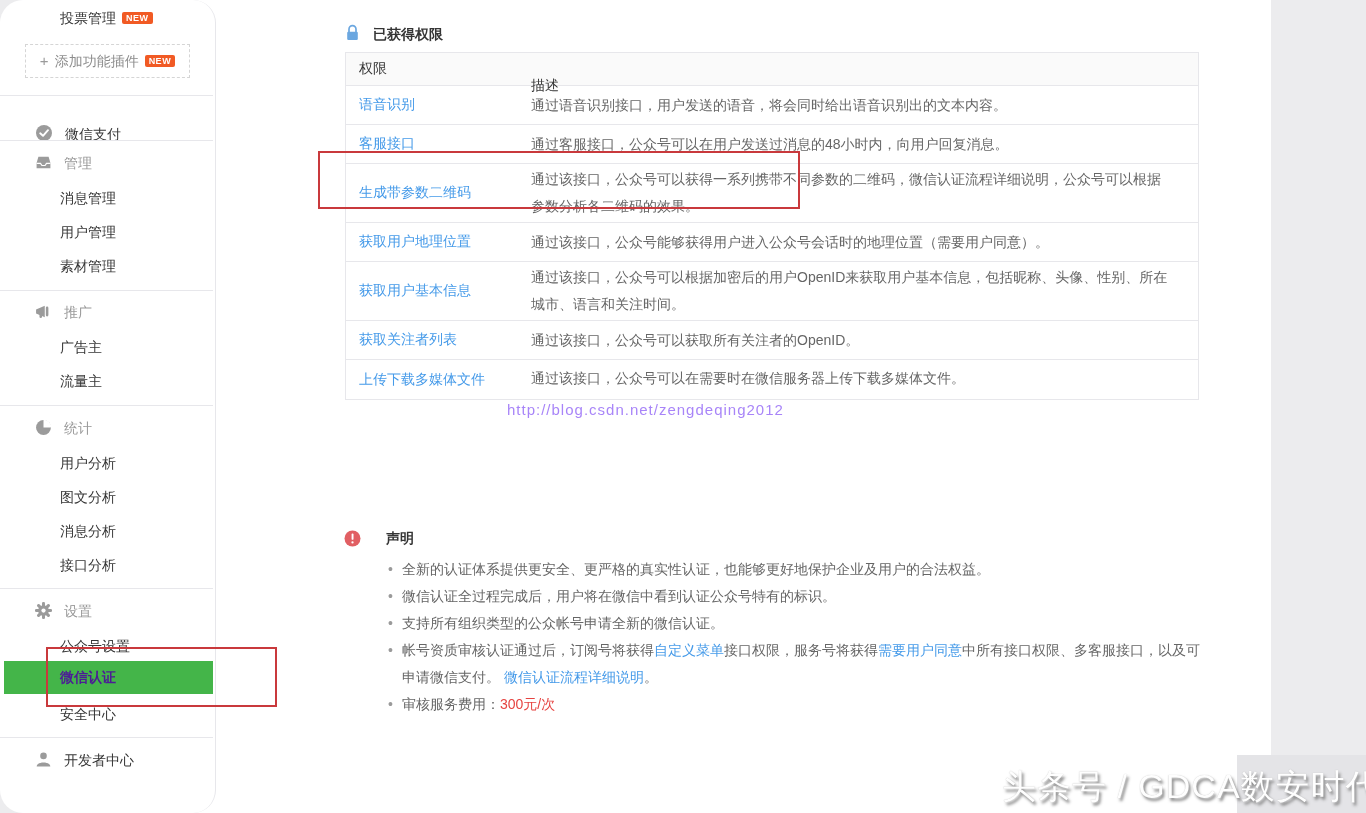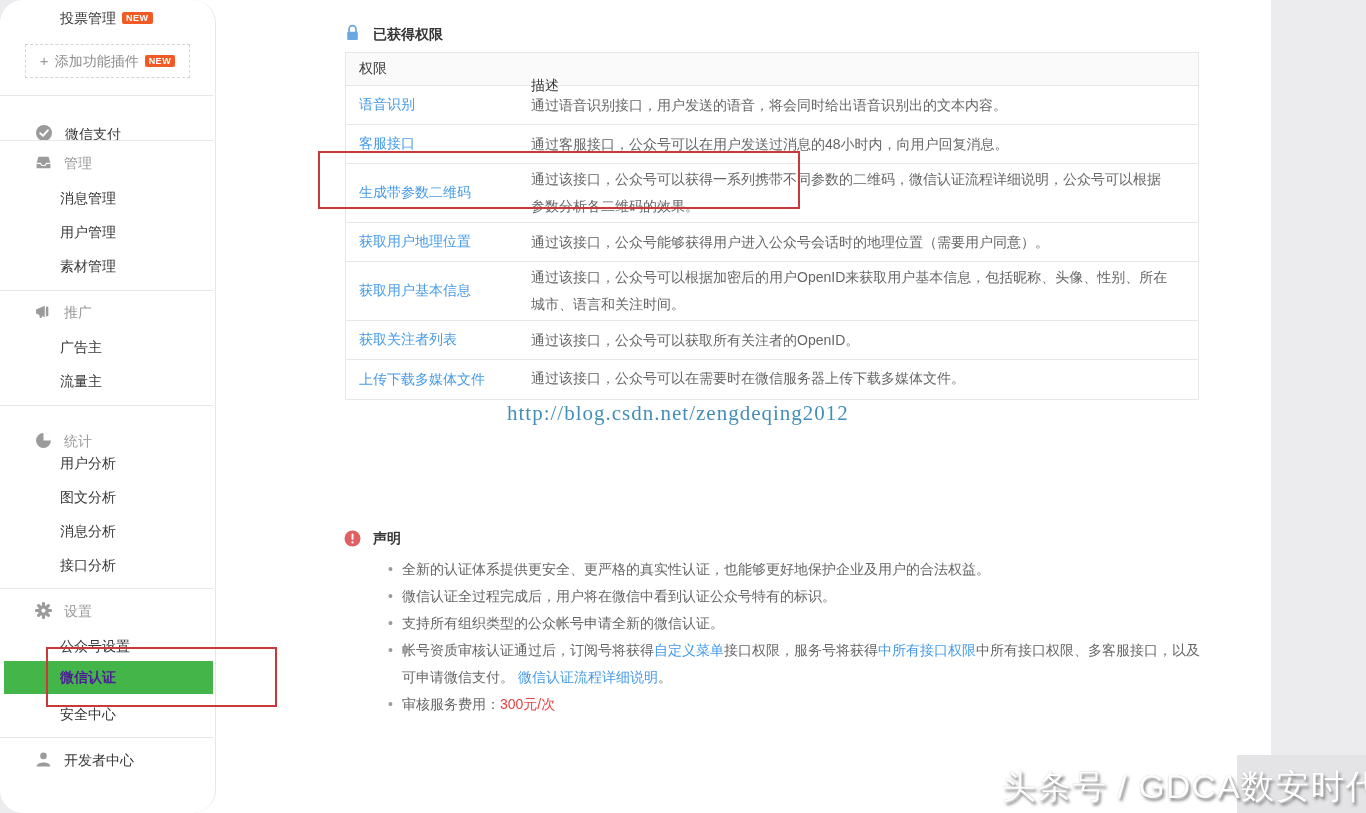--- a/index.html
+++ b/index.html
@@ -53,32 +53,32 @@
   .pt-row:last-child { border-bottom:none;font-family:Liberation Mono, monospace; }
   .c-name { width:185px; padding-left:13px; flex:none; }
   .c-desc { width:655px; padding-right:16px; line-height:27px; color:#666; }
   .pt-row .c-name a, .link { color:#459ae9; text-decoration:none; cursor:pointer; }
   .h40 { height:39px; }
   .h59 { height:59px; }
 
   
   .stmt-head { position:absolute; left:344px; top:530px; }
   .stmt-head .ico { display:inline-block; vertical-align:-4px; margin-right:8px; }
-  .stmt-head .txt { font-weight:bold; color:#353535; }
+  .stmt-head .txt { font-weight:bold; color:#353535;margin-left:13px; }
   .stmt-bullets { position:absolute; left:388px; top:556px; width:822px; }
   .stmt-li { display:flex; line-height:27px; color:#666; margin-bottom:0; }
   .stmt-li .dot { color:#9a9a9a; width:14px; flex:none; }
   .stmt-li .bt { flex:1; }
   .price-red { color:#e64340; }
 
   
   .wm-center {
     position:absolute; left:507px; top:401px; z-index:20;
-    color:#0369a1; font-size:21px; letter-spacing:1px; opacity:.75;
-    font-family:Liberation Serif, serif; white-space:nowrap;
+    color:#8b5cf6; font-size:15px; letter-spacing:1px; opacity:.75;
+    font-family:Liberation Sans, sans-serif; white-space:nowrap;
   }
   .wm-footer {
     position:absolute; left:1002px; top:764px; z-index:40;
     font-size:34px; letter-spacing:1px; white-space:nowrap;
     color:#fefefe; text-shadow:2px 3px 3px rgba(130,130,130,.95), 0 0 1px rgba(150,150,150,.6);
   }
   .wm-footer-bg { position:absolute; left:1237px; top:755px; width:129px; height:58px; background:#e4e4e7; z-index:39; }
 
   .ico svg { display:block; }
 </style>
@@ -128,21 +128,21 @@
           <rect x="10.2" y="3.4" width="2.4" height="9.2" rx="1.2" fill="#9b9b9b"></rect>
           <path d="M4.2 10.5 V13 a1.2 1.2 0 0 0 2.4 0 V11.5" fill="#9b9b9b"></path>
         </svg></span>
     <span>推广</span>
   </div>
   <div class="sb-item" style="top:337px;"><span>广告主</span></div>
   <div class="sb-item" style="top:371px;"><span>流量主</span></div>
 
   <div class="sb-divider" style="top:405px;"></div>
 
-  <div class="sb-section-head" style="top:432px;">
+  <div class="sb-section-head" style="top:419px;">
     <span class="ico"><svg width="17" height="17" viewBox="0 0 16 16">
           <circle cx="8" cy="8" r="7" fill="#9b9b9b"></circle>
           <path d="M8 8 L8 0.6 A7.4 7.4 0 0 1 15.4 8 Z" fill="#fff"></path>
         </svg></span>
     <span>统计</span>
   </div>
   <div class="sb-item" style="top:453px;"><span>用户分析</span></div>
   <div class="sb-item" style="top:487px;"><span>图文分析</span></div>
   <div class="sb-item" style="top:521px;"><span>消息分析</span></div>
   <div class="sb-item" style="top:555px;"><span>接口分析</span></div>
@@ -238,21 +238,21 @@
   <div class="stmt-li">
     <span class="dot">•</span>
     <span class="bt">微信认证全过程完成后，用户将在微信中看到认证公众号特有的标识。</span>
   </div>
   <div class="stmt-li">
     <span class="dot">•</span>
     <span class="bt">支持所有组织类型的公众帐号申请全新的微信认证。</span>
   </div>
   <div class="stmt-li">
     <span class="dot">•</span>
-    <span class="bt"><span>帐号资质审核认证通过后，订阅号将获得</span><a class="link">自定义菜单</a><span>接口权限，服务号将获得</span><a class="link">中所有接口权限</a><span>中所有接口权限、多客服接口，以及可申请微信支付。 </span><a class="link">微信认证流程详细说明</a><span>。</span></span>
+    <span class="bt"><span>帐号资质审核认证通过后，订阅号将获得</span><a class="link">自定义菜单</a><span>接口权限，服务号将获得</span><a class="link">需要用户同意</a><span>中所有接口权限、多客服接口，以及可申请微信支付。 </span><a class="link">微信认证流程详细说明</a><span>。</span></span>
   </div>
   <div class="stmt-li">
     <span class="dot">•</span>
     <span class="bt"><span>审核服务费用：</span><span class="price-red">300元/次</span></span>
   </div>
 </div>
 
 <div class="anno anno-oauth"></div>
 <div class="anno anno-renzheng"></div>
 

